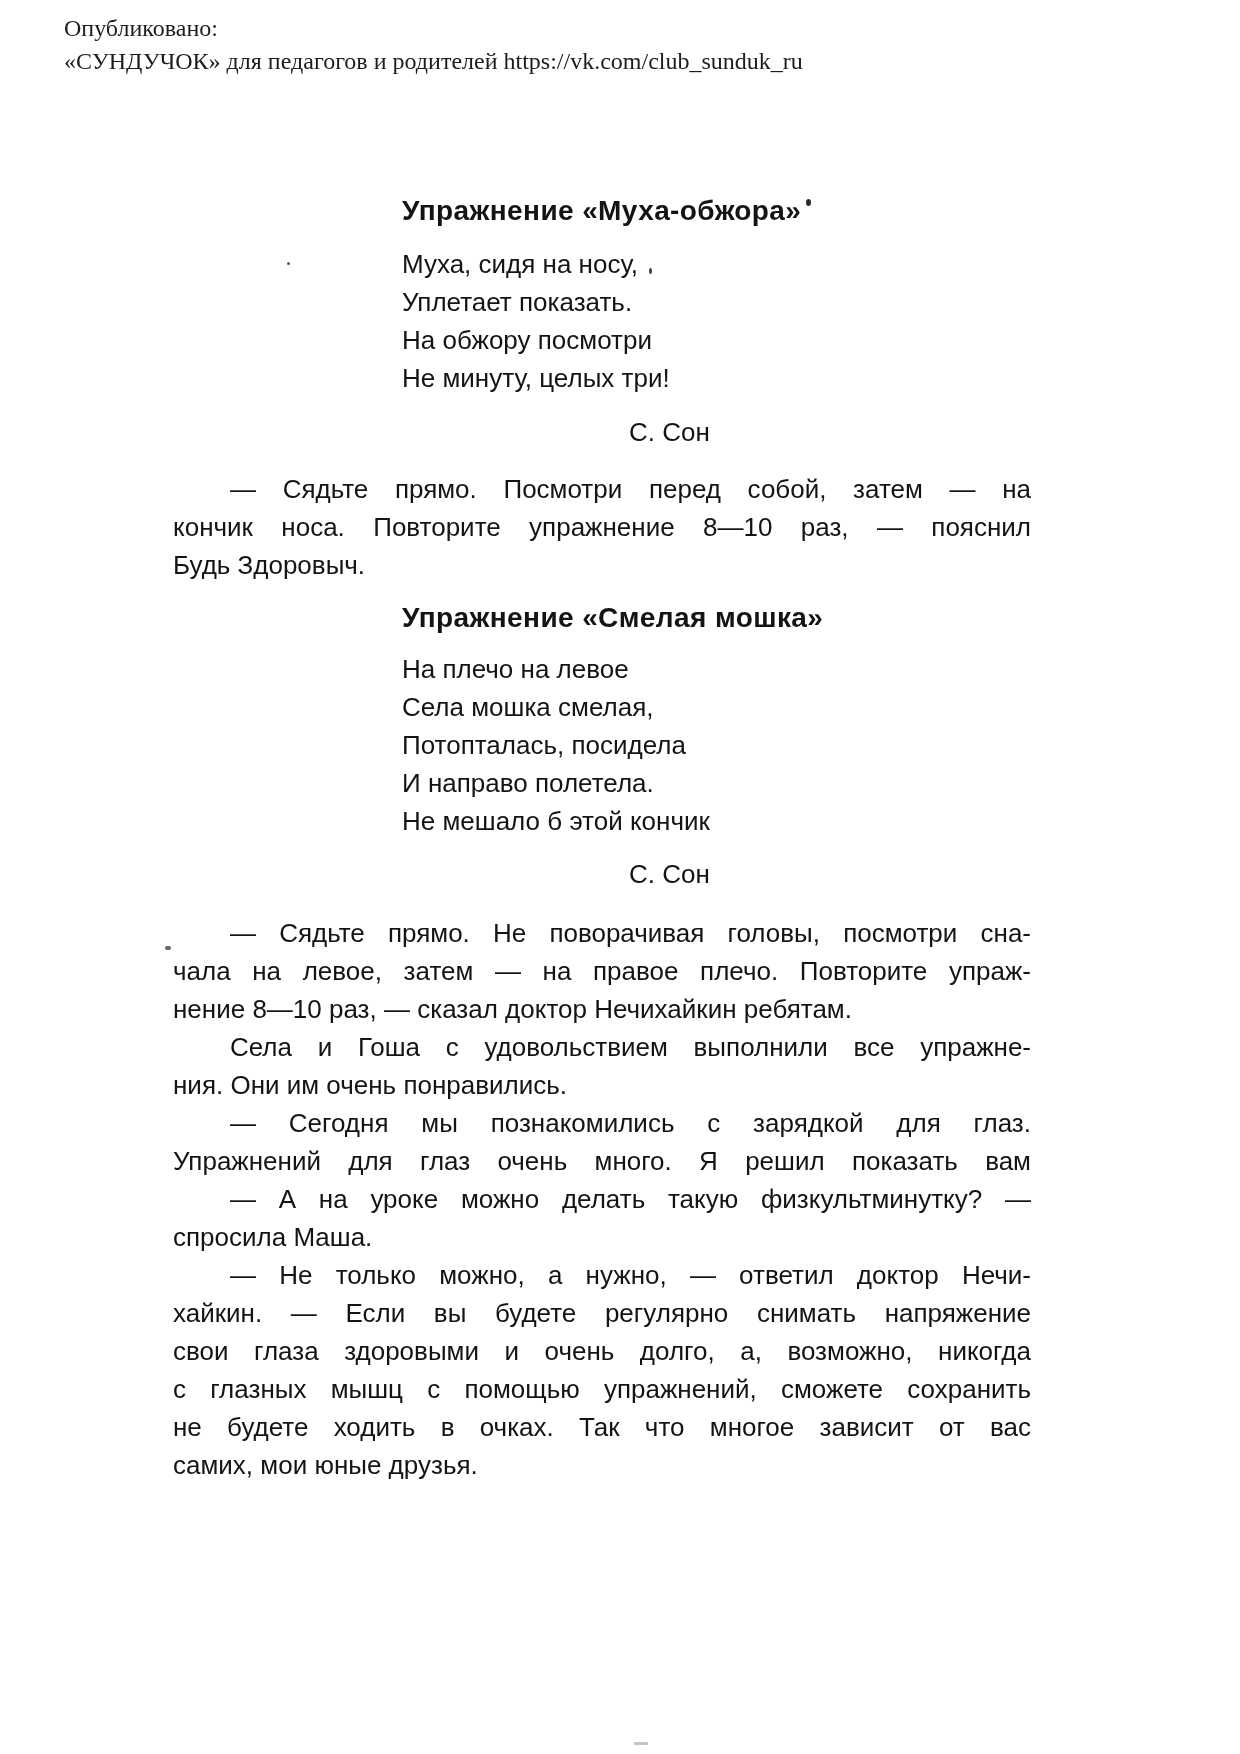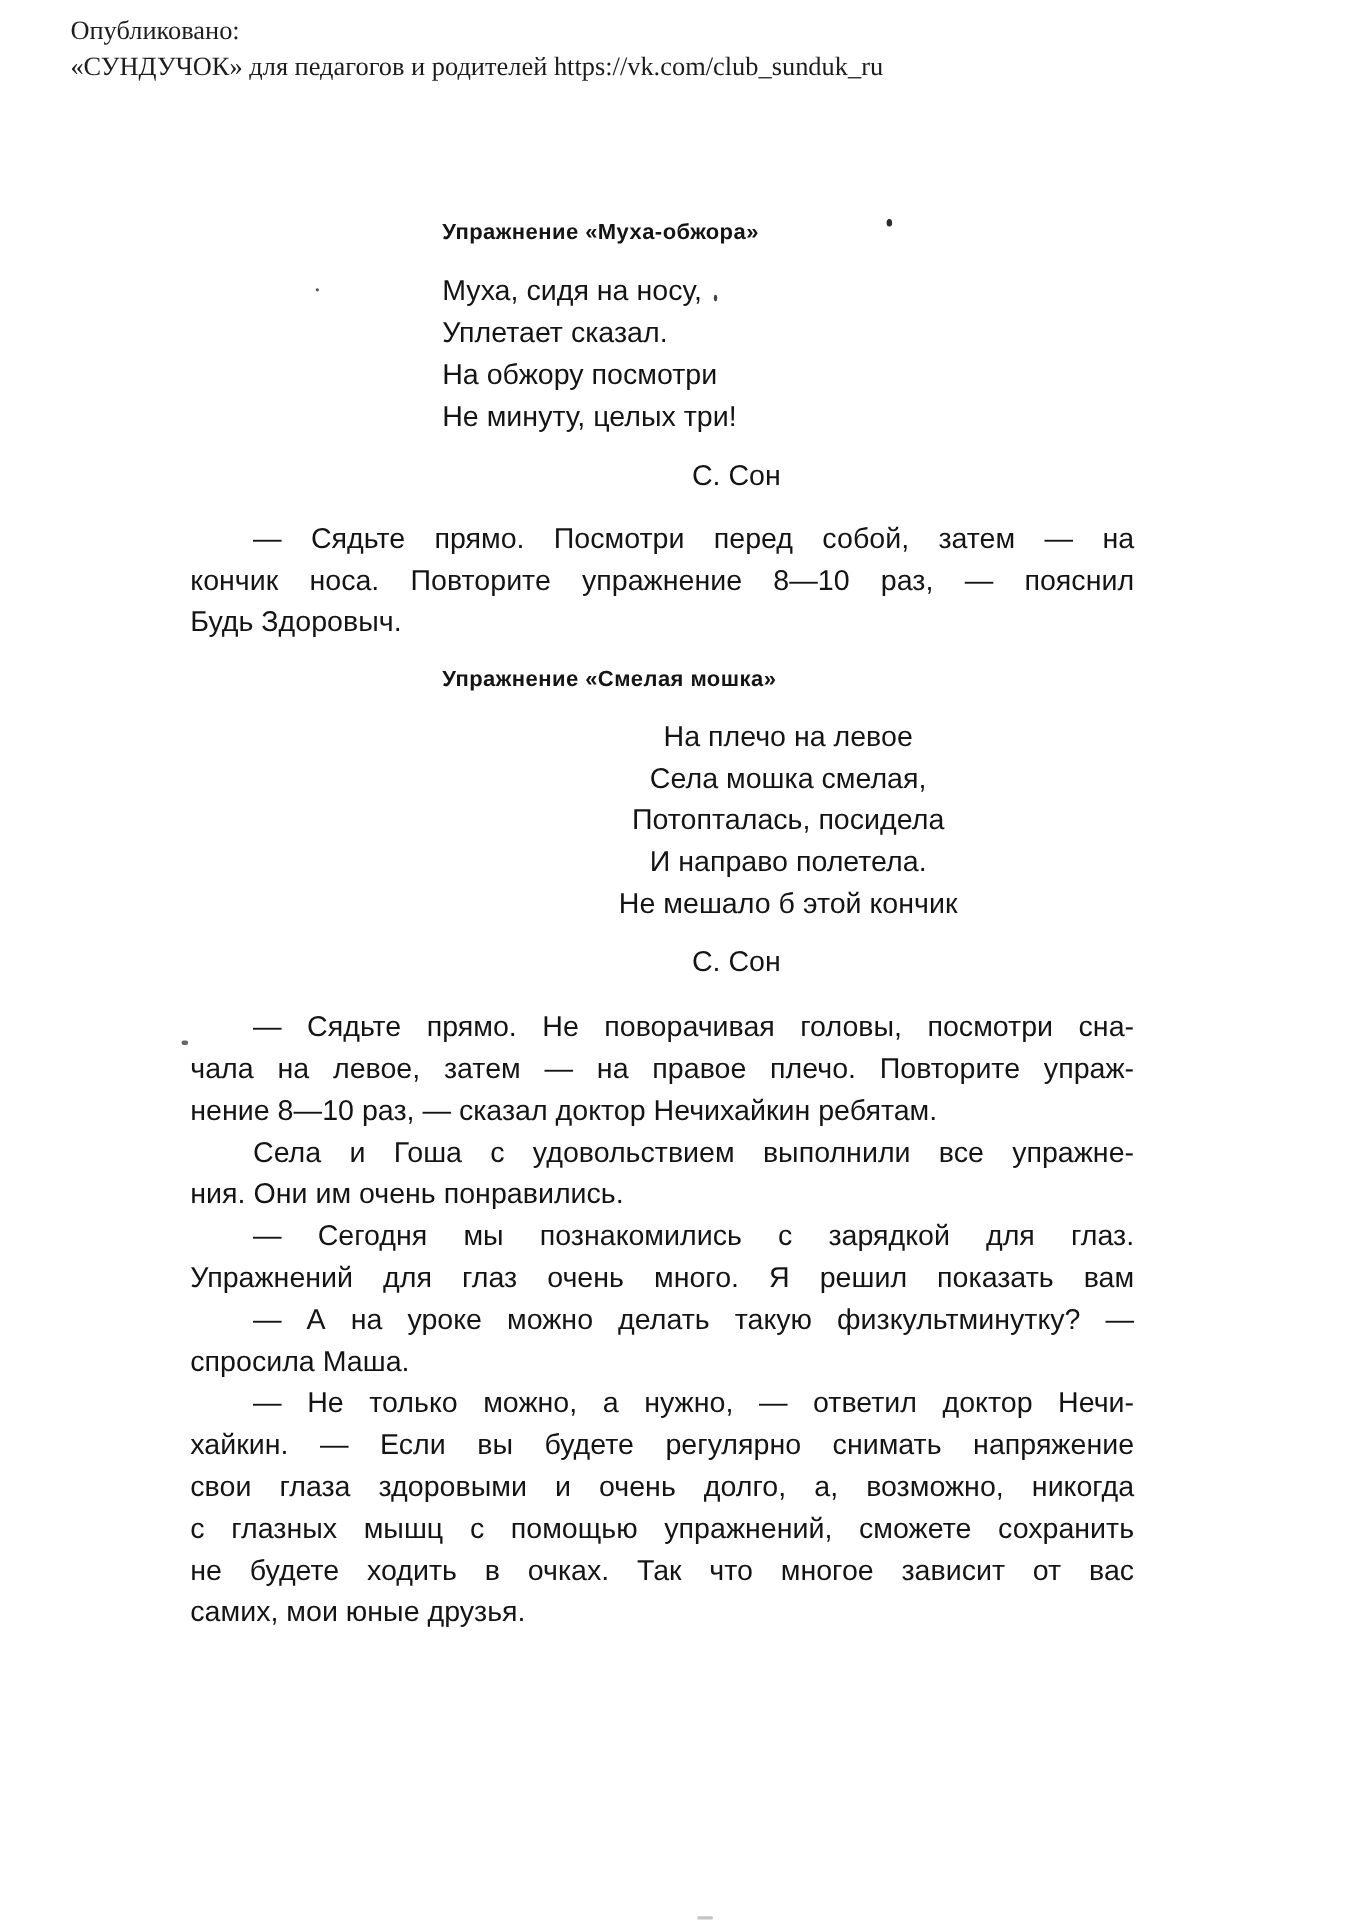--- a/index.html
+++ b/index.html
@@ -11,27 +11,27 @@
   .header {
     position:absolute; left:64px; top:12px;
     font-family:"Liberation Serif", serif; font-size:24px; line-height:33px;
     color:#1c1c1c; white-space:nowrap;
   }
   .content {
     position:absolute; left:173px; top:193px; width:858px;
     font-size:26px; line-height:38px;
   }
   .sec-title {
-    font-weight:bold; font-size:20px; line-height:36px;
+    font-weight:bold; font-size:28px; line-height:36px;
     margin-left:229px; letter-spacing:0.4px; white-space:nowrap;
   }
   .sec-title.t2 { margin-top:16px; }
   .poem { margin-left:229px; }
   .poem.p1 { margin-top:16px; }
-  .poem.p2 { margin-top:14px;text-align:center; }
+  .poem.p2 { margin-top:14px; }
   .poem-line { white-space:nowrap; }
   .author { margin-left:456px; white-space:nowrap; }
   .author.a1 { margin-top:16px; }
   .author.a2 { margin-top:15px; }
   .para { margin:0; }
   .para.first-para { margin-top:19px; }
   .story { margin-top:21px; }
   .pline { text-align:justify; text-align-last:justify; }
   .pline.first { padding-left:57px; }
   .pline.last { text-align-last:left; }
@@ -51,21 +51,21 @@
     <div>Опубликовано:</div>
     <div>«СУНДУЧОК» для педагогов и родителей https://vk.com/club_sunduk_ru</div>
   </div>
 
   <div class="content">
 
     <div class="sec-title t1">Упражнение «Муха-обжора»</div>
 
     <div class="poem p1">
       <div class="poem-line">Муха, сидя на носу,</div>
-      <div class="poem-line">Уплетает сказал.</div>
+      <div class="poem-line">Уплетает показать.</div>
       <div class="poem-line">На обжору посмотри</div>
       <div class="poem-line">Не минуту, целых три!</div>
     </div>
 
     <div class="author a1">С. Сон</div>
 
     <div class="para first-para">
       <div class="pline first">— Сядьте прямо. Посмотри перед собой, затем — на</div>
       <div class="pline">кончик носа. Повторите упражнение 8—10 раз, — пояснил</div>
       <div class="pline last">Будь Здоровыч.</div>

